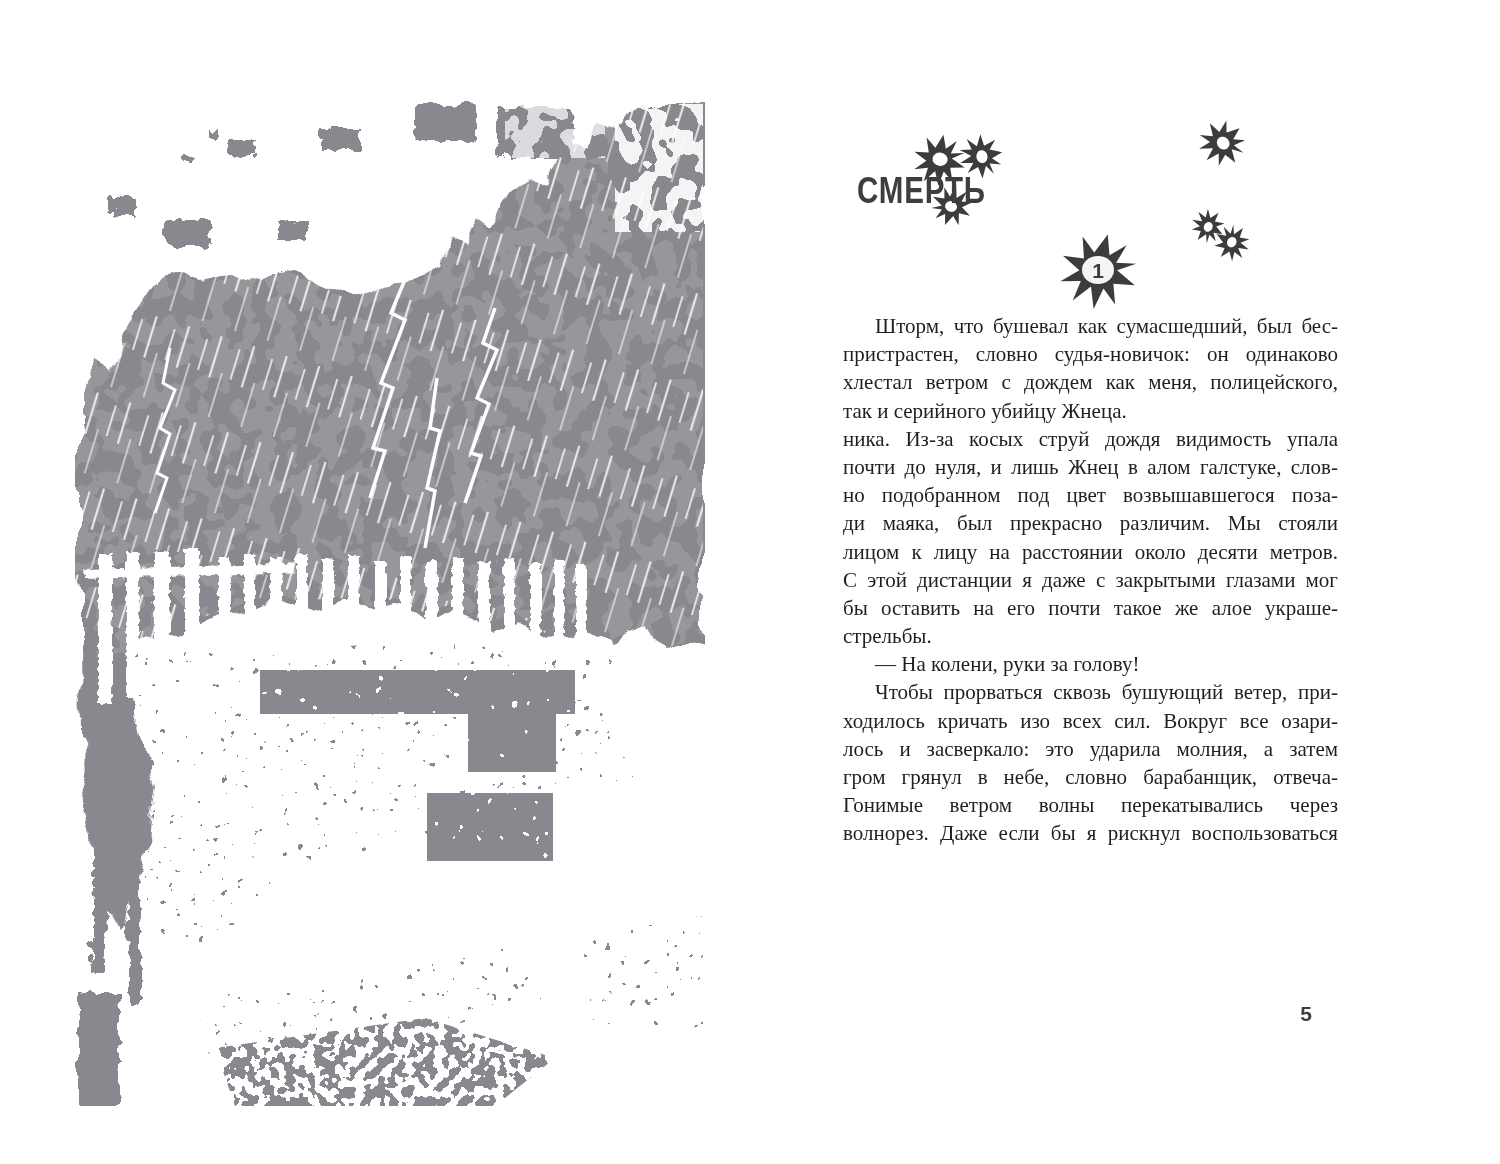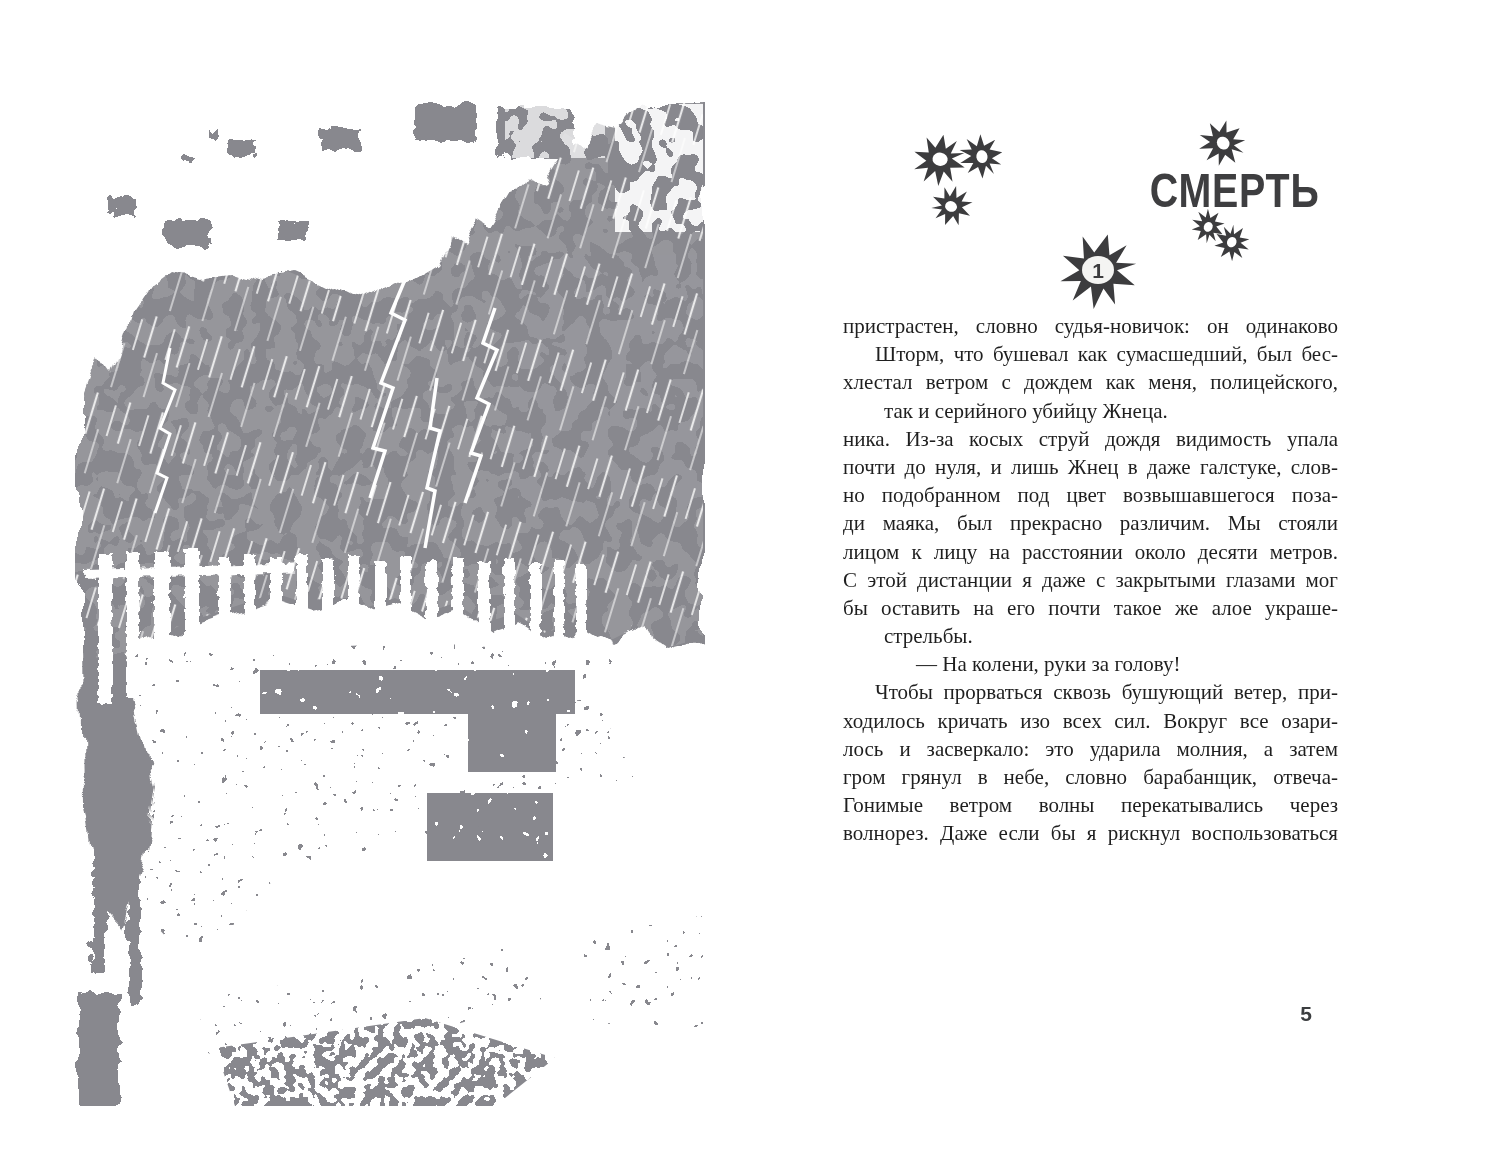--- a/index.html
+++ b/index.html
@@ -4,29 +4,29 @@
 <style>
   html,body{margin:0;padding:0;}
   body{width:1500px;height:1164px;background:#ffffff;font-family:"Liberation Serif",serif;}
   .spread{position:relative;width:1500px;height:1164px;background:#ffffff;overflow:hidden;}
   .page{position:absolute;top:0;height:1164px;width:750px;}
   .page-left{left:0;}
   .page-right{left:750px;}
   .illustration{position:absolute;left:75px;top:98px;width:630px;height:1008px;}
   .illustration svg{display:block;width:100%;height:100%;}
   .chapter-decor{position:absolute;left:80px;top:110px;width:540px;height:220px;color:#3c3c3e;}
-  .chapter-title{position:absolute;left:93px;top:164px;width:495px;text-align:right;
-    color:#3e3e40;font-family:"Liberation Sans",sans-serif;font-weight:700;font-size:48px;line-height:54px;}
+  .chapter-title{position:absolute;left:93px;top:164px;width:495px;text-align:left;
+    color:#3e3e40;font-family:"Liberation Sans",sans-serif;font-weight:700;font-size:36px;line-height:54px;}
   .chapter-title span{display:inline-block;transform:scaleX(0.82);letter-spacing:1px;}
   .chapter-number{position:absolute;left:318px;top:258px;width:60px;text-align:center;
     color:#3c3c3e;font-family:"Liberation Sans",sans-serif;font-weight:700;font-size:21px;line-height:26px;}
   .textblock{position:absolute;left:93px;top:312px;width:495px;font-size:21px;line-height:28.2px;color:#1f1f1f;}
   .line{height:28.2px;text-align:justify;text-align-last:justify;overflow:hidden;}
   .line.indent{text-indent:32px;}
-  .line.last{text-align-last:left;margin-left:41px;}
+  .line.last{text-align-last:left;}
   .pagenum{position:absolute;left:93px;top:1002px;width:469px;text-align:right;
     color:#3c3e40;font-family:"Liberation Sans",sans-serif;font-weight:700;font-size:21px;}
 </style>
 </head>
 <body>
 
 <div class="spread">
 
   <div class="page page-left">
     <div class="illustration">
@@ -181,27 +181,27 @@
         <ellipse cx="268" cy="160" rx="16" ry="14" fill="#f4f4f2"></ellipse>
       </g>
     </svg>
 
     <div class="chapter-title">
       <span>СМЕРТЬ</span>
     </div>
     <div class="chapter-number">1</div>
 
     <div class="textblock">
+      <div class="line indent">Шторм, что бушевал как сумасшедший, был бес-</div>
       <div class="line">пристрастен, словно судья-новичок: он одинаково</div>
-      <div class="line indent">Шторм, что бушевал как сумасшедший, был бес-</div>
       <div class="line">хлестал ветром с дождем как меня, полицейского,</div>
       <div class="line last">так и серийного убийцу Жнеца.</div>
 
       <div class="line">ника. Из-за косых струй дождя видимость упала</div>
-      <div class="line">почти до нуля, и лишь Жнец в даже галстуке, слов-</div>
+      <div class="line">почти до нуля, и лишь Жнец в алом галстуке, слов-</div>
       <div class="line">но подобранном под цвет возвышавшегося поза-</div>
       <div class="line">ди маяка, был прекрасно различим. Мы стояли</div>
       <div class="line">лицом к лицу на расстоянии около десяти метров.</div>
       <div class="line">С этой дистанции я даже с закрытыми глазами мог</div>
       <div class="line">бы оставить на его почти такое же алое украше-</div>
       <div class="line last">стрельбы.</div>
 
       <div class="line indent last">— На колени, руки за голову!</div>
 
       <div class="line indent">Чтобы прорваться сквозь бушующий ветер, при-</div>

